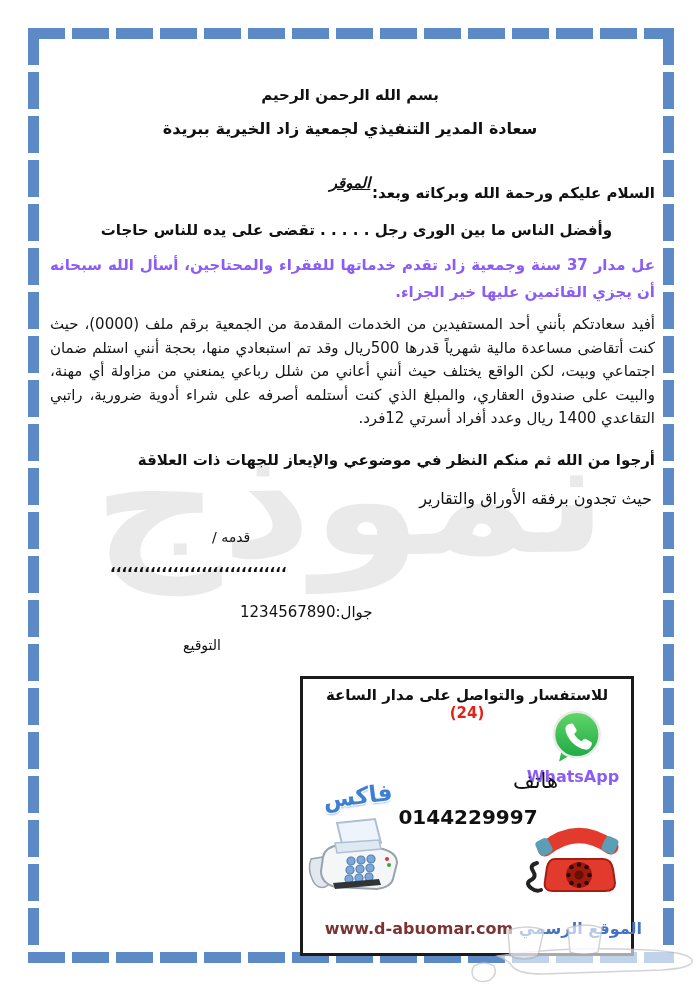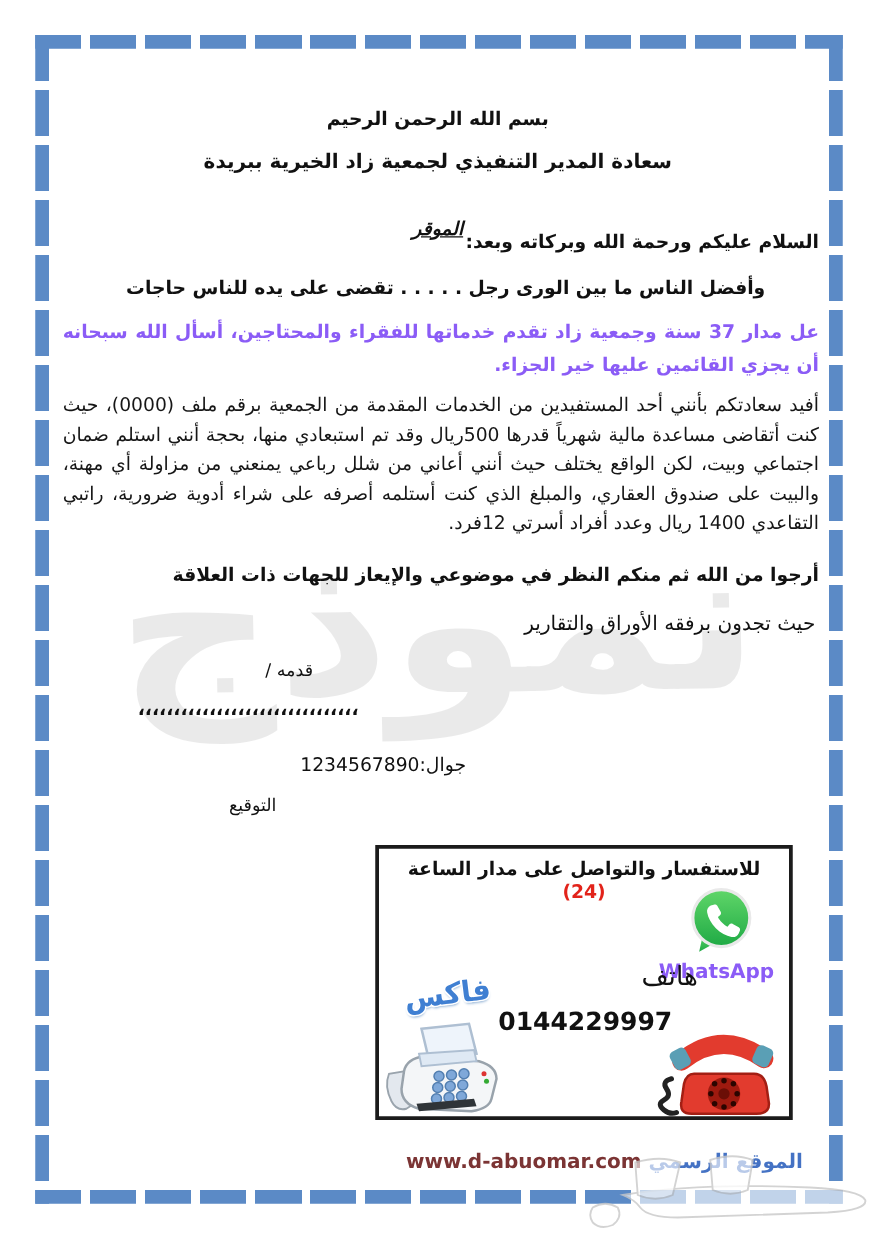--- a/index.html
+++ b/index.html
@@ -32,21 +32,21 @@
   .verse{top:221px;right:88px;font-size:15px;}
   .intro-par{top:252px;right:45px;left:50px;font-size:15px;line-height:27px;text-align:justify;color:#8b5cf6;}
   .body-par{top:313px;right:45px;left:50px;font-size:15px;line-height:23.5px;text-align:justify;color:#161616;}
   .request-line{top:451px;right:45px;font-size:15px;}
   .attachments-line{top:489px;right:48px;font-size:16px;}
   .submitted-by{top:529px;left:212px;font-size:14px;direction:rtl;}
   .dots-line{top:558px;left:110px;font-size:15px;font-weight:bold;letter-spacing:0.5px;}
   .mobile-line{top:603px;left:240px;font-size:15px;direction:rtl;}
   .signature-label{top:637px;left:183px;font-size:14px;}
   
-  .contact-box{left:300px;top:676px;width:334px;height:220px;border:3px solid #1b1b1b;background:#fff;box-sizing:border-box;}
+  .contact-box{left:300px;top:676px;width:334px;height:280px;border:3px solid #1b1b1b;background:#fff;box-sizing:border-box;}
   .cb-title{position:absolute;top:7px;left:4px;right:4px;text-align:center;font-size:15px;font-weight:bold;}
   .cb-badge{color:#e2231a;}
   .cb-mobile{position:absolute;top:42px;left:60px;width:190px;text-align:center;font-size:20px;font-weight:bold;direction:rtl;}
   .cb-wa-icon{position:absolute;top:30px;right:28px;width:54px;height:56px;}
   .cb-wa-label{position:absolute;top:88px;right:8px;width:100px;text-align:center;font-size:16px;font-weight:bold;color:#8b5cf6;font-family:"DejaVu Sans",sans-serif;}
   .cb-phone-label{position:absolute;top:90px;left:75px;width:180px;text-align:right;font-size:21px;font-weight:normal;}
   .cb-fax-label{position:absolute;top:104px;left:20px;font-size:23px;font-weight:bold;color:#3f7fd2;transform:rotate(-7deg);
     text-shadow:-1px -1px 0 #fff,1px -1px 0 #fff,-1px 1px 0 #fff,1px 1px 0 #fff,0 2px 2px #9bb8d8;}
   .cb-phone-number{position:absolute;top:126px;left:75px;width:180px;text-align:center;font-size:20px;font-weight:bold;}
   .cb-fax-icon{position:absolute;left:2px;top:134px;width:104px;height:82px;}

